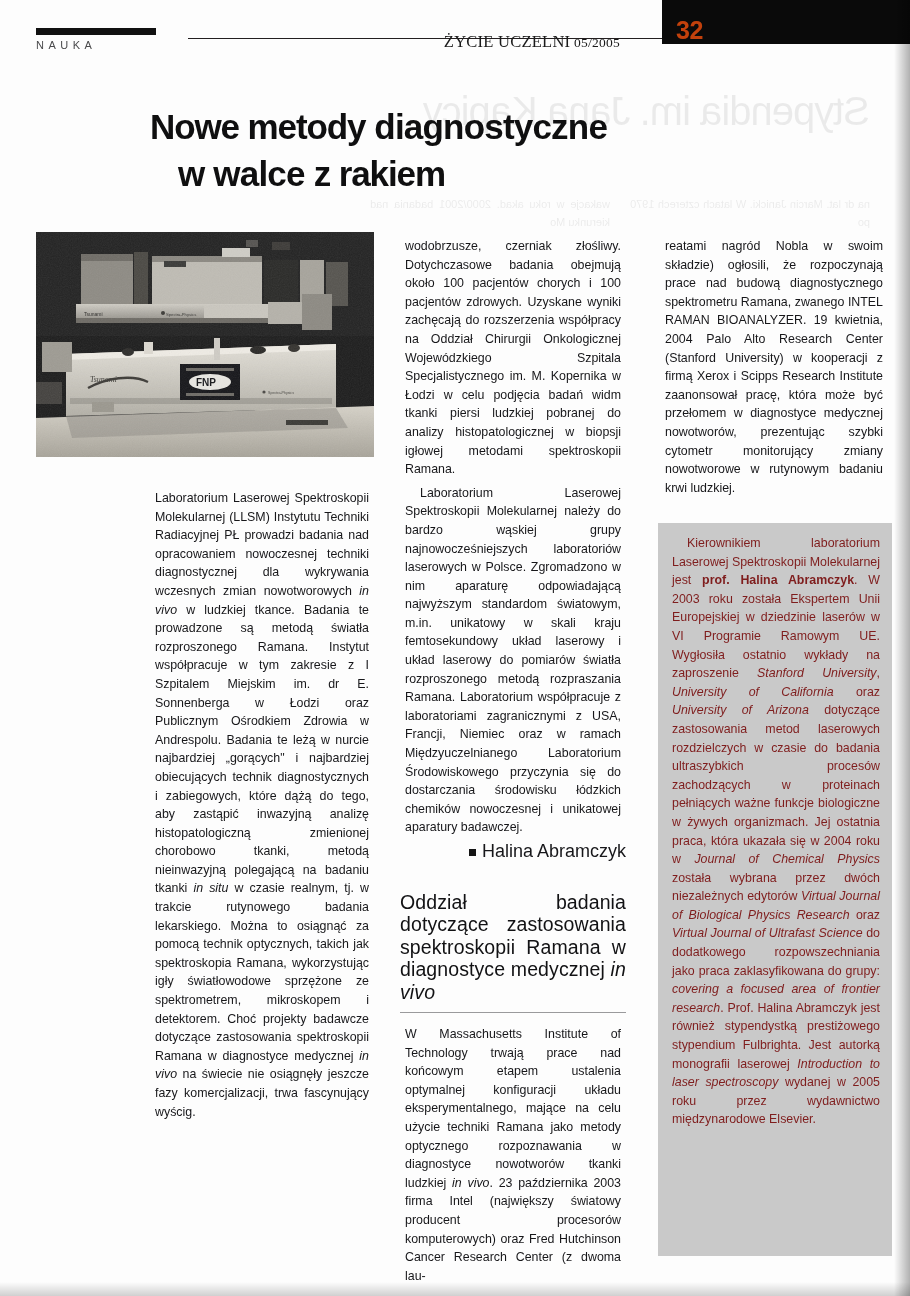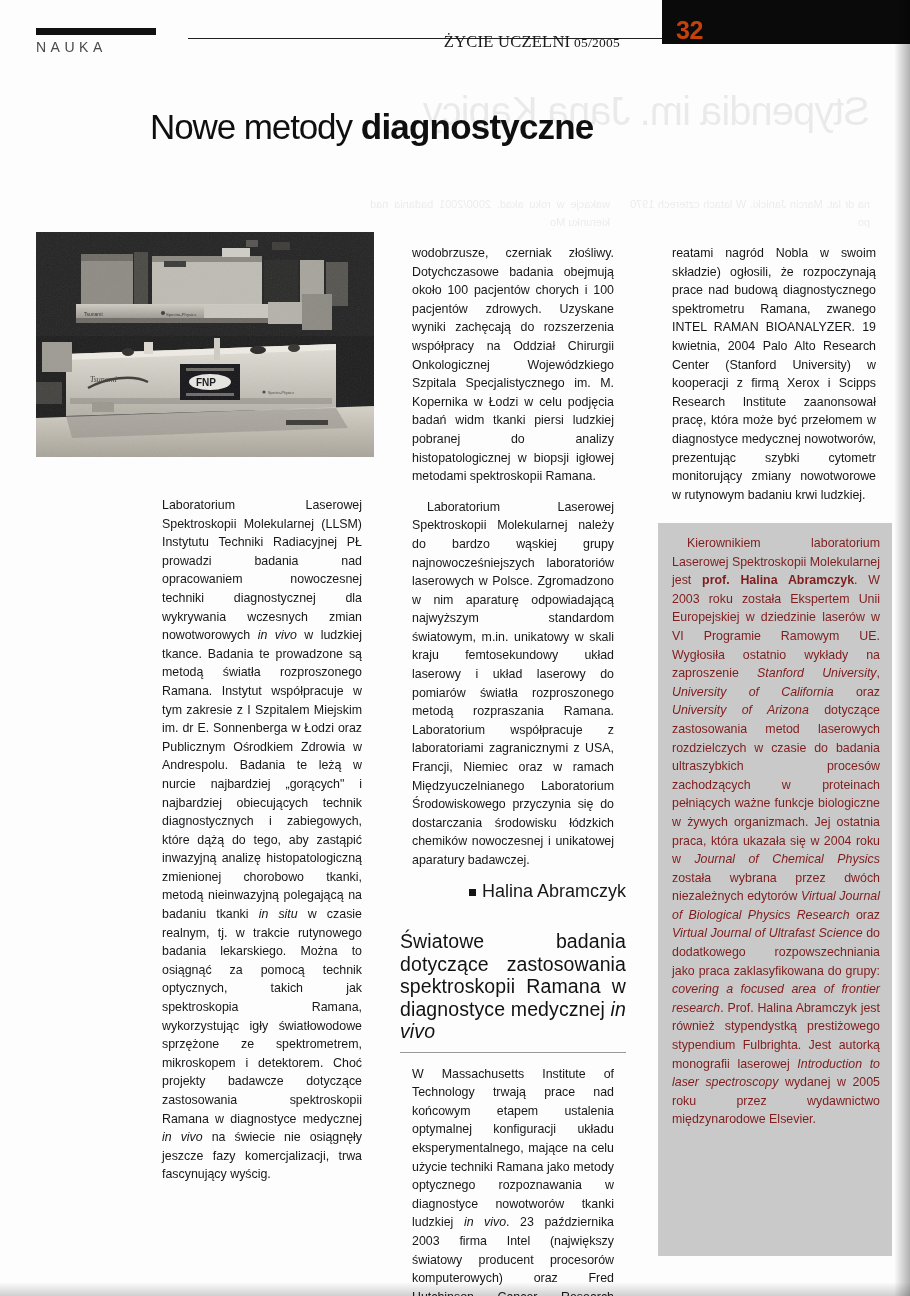--- a/index.html
+++ b/index.html
@@ -44,32 +44,32 @@
   .mast-text .sc{font-size:16.5px;}
   .mast-page{
     position:absolute;left:676px;top:18px;
     font-size:25px;font-weight:700;color:#c2410c;letter-spacing:-.5px;line-height:1;
   }
 
   
   .sectag{position:absolute;left:36px;top:28px;width:160px;}
   .sectag-bar{width:120px;height:7px;background:#111;}
   .sectag-label{
-    margin-top:4px;font-size:14px;letter-spacing:4.5px;color:#4a4a4c;
+    margin-top:4px;font-size:11px;letter-spacing:4.5px;color:#4a4a4c;
     font-family:"Liberation Sans", sans-serif;font-weight:400;
   }
 
   
   .headline{
     position:absolute;left:150px;top:80px;width:720px;
     font-size:35px;line-height:47px;color:#0f0f10;letter-spacing:-.8px;
   }
   .headline .l1{display:block;}
   .headline .l2{display:block;padding-left:28px;}
-  .headline b{font-weight:400;letter-spacing:-1.1px;margin-top:20px;}
+  .headline b{font-weight:700;letter-spacing:-1.1px;margin-top:20px;}
   .headline .lite{font-weight:700;}
 
   
   .photo{
     position:absolute;left:36px;top:232px;width:338px;height:225px;
     background:#2e2e2e;overflow:hidden;
   }
   .photo svg{display:block;width:100%;height:100%;}
 
   .caption{
@@ -82,21 +82,21 @@
   }
 
   
   .col{
     position:absolute;
     font-size:12.4px;line-height:18.6px;
     text-align:justify;
     color:#17171a;
     hyphens:manual;
   }
-  .col p{margin:12px;text-indent:15px;}
+  .col p{margin:5px;text-indent:15px;}
   .col p.noind{text-indent:0;}
   .col i{font-style:italic;}
 
   #col-left{left:150px;top:484px;width:224px;}
   #col-mid{left:400px;top:232px;width:226px;}
   #col-right{left:660px;top:232px;width:228px;}
 
   .byline{
     margin-top:2px;text-align:right;font-size:18px;line-height:18.6px;
   }
@@ -161,20 +161,21 @@
     <div class="mast-page">32</div>
   </div>
 
   <div class="sectag">
     <div class="sectag-bar"></div>
     <div class="sectag-label">NAUKA</div>
   </div>
 
   <h1 class="headline">
     <span class="l1"><b>Nowe metody</b><span class="lite"> diagnostyczne</span></span>
+    <span class="l2"><span class="lite">w walce </span><b>z rakiem</b></span>
   </h1>
 
   <figure class="photo" style="margin:0;">
     <svg viewBox="0 0 338 225" preserveAspectRatio="none">
       <defs>
         <linearGradient id="tableTop" x1="0" y1="0" x2="0" y2="1">
           <stop offset="0" stop-color="#d6d2c8"></stop>
             <stop offset="1" stop-color="#a8a49a"></stop>
         </linearGradient>
         <linearGradient id="boxFace" x1="0" y1="0" x2="0" y2="1">
@@ -256,21 +257,21 @@
 
   <div class="col" id="col-mid">
     <div>
         <p class="noind">wodobrzusze, czerniak złośliwy. Dotychczasowe badania obejmują około 100 pacjentów chorych i 100 pacjentów zdrowych. Uzyskane wyniki zachęcają do rozszerzenia współpracy na Oddział Chirurgii Onkologicznej Wojewódzkiego Szpitala Specjalistycznego im. M. Kopernika w Łodzi w celu podjęcia badań widm tkanki piersi ludzkiej pobranej do analizy histopatologicznej w biopsji igłowej metodami spektroskopii Ramana.</p>
         <p>Laboratorium Laserowej Spektroskopii Molekularnej należy do bardzo wąskiej grupy najnowocześniejszych laboratoriów laserowych w Polsce. Zgromadzono w nim aparaturę odpowiadającą najwyższym standardom światowym, m.in. unikatowy w skali kraju femtosekundowy układ laserowy i układ laserowy do pomiarów światła rozproszonego metodą rozpraszania Ramana. Laboratorium współpracuje z laboratoriami zagranicznymi z USA, Francji, Niemiec oraz w ramach Międzyuczelnianego Laboratorium Środowiskowego przyczynia się do dostarczania środowisku łódzkich chemików nowoczesnej i unikatowej aparatury badawczej.</p>
       </div>
     <div class="byline">
       <span class="sq"></span><span>Halina Abramczyk</span>
     </div>
     <h2 class="subhead">
-      <span>Światowe badania dotyczące zastosowania spektroskopii Ramana w diagnostyce medycznej </span><i>in vivo</i>
+      <span>Oddział badania dotyczące zastosowania spektroskopii Ramana w diagnostyce medycznej </span><i>in vivo</i>
     </h2>
     <div class="subhead-rule"></div>
     <div>
         <p class="noind">W Massachusetts Institute of Technology trwają prace nad końcowym etapem ustalenia optymalnej konfiguracji układu eksperymentalnego, mające na celu użycie techniki Ramana jako metody optycznego rozpoznawania w diagnostyce nowotworów tkanki ludzkiej <i>in vivo</i>. 23 października 2003 firma Intel (największy światowy producent procesorów komputerowych) oraz Fred Hutchinson Cancer Research Center (z dwoma lau-</p>
       </div>
   </div>
 
   <div class="col" id="col-right">
       <p class="noind">reatami nagród Nobla w swoim składzie) ogłosili, że rozpoczynają prace nad budową diagnostycznego spektrometru Ramana, zwanego INTEL RAMAN BIOANALYZER. 19 kwietnia, 2004 Palo Alto Research Center (Stanford University) w kooperacji z firmą Xerox i Scipps Research Institute zaanonsował pracę, która może być przełomem w diagnostyce medycznej nowotworów, prezentując szybki cytometr monitorujący zmiany nowotworowe w rutynowym badaniu krwi ludzkiej.</p>
     </div>

